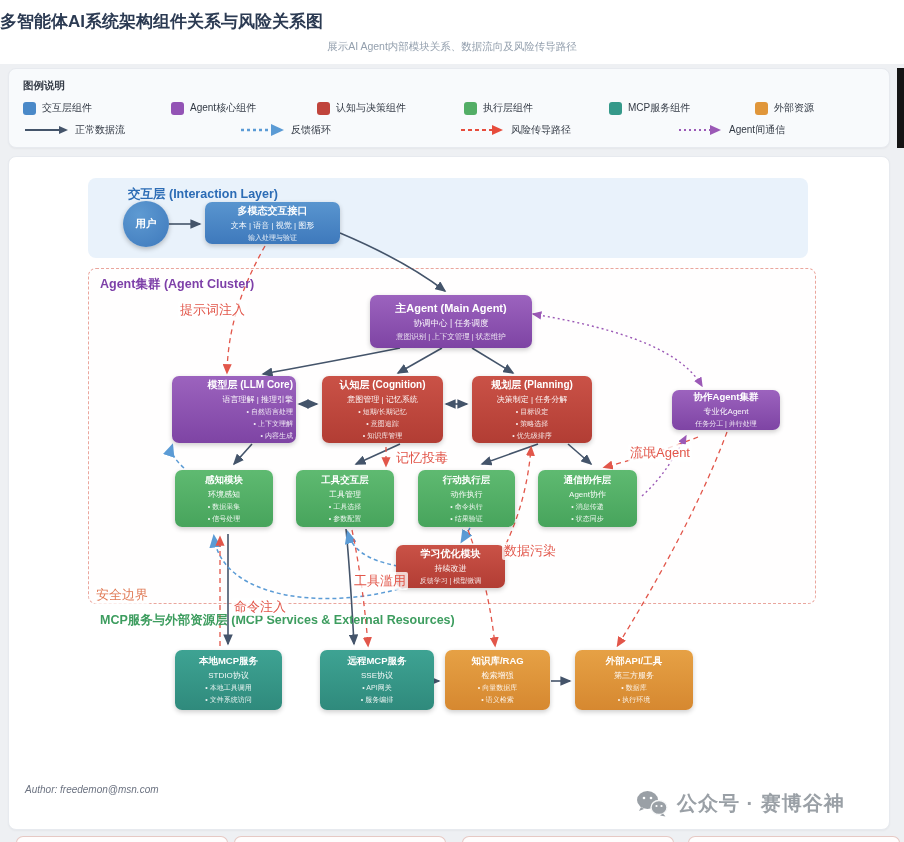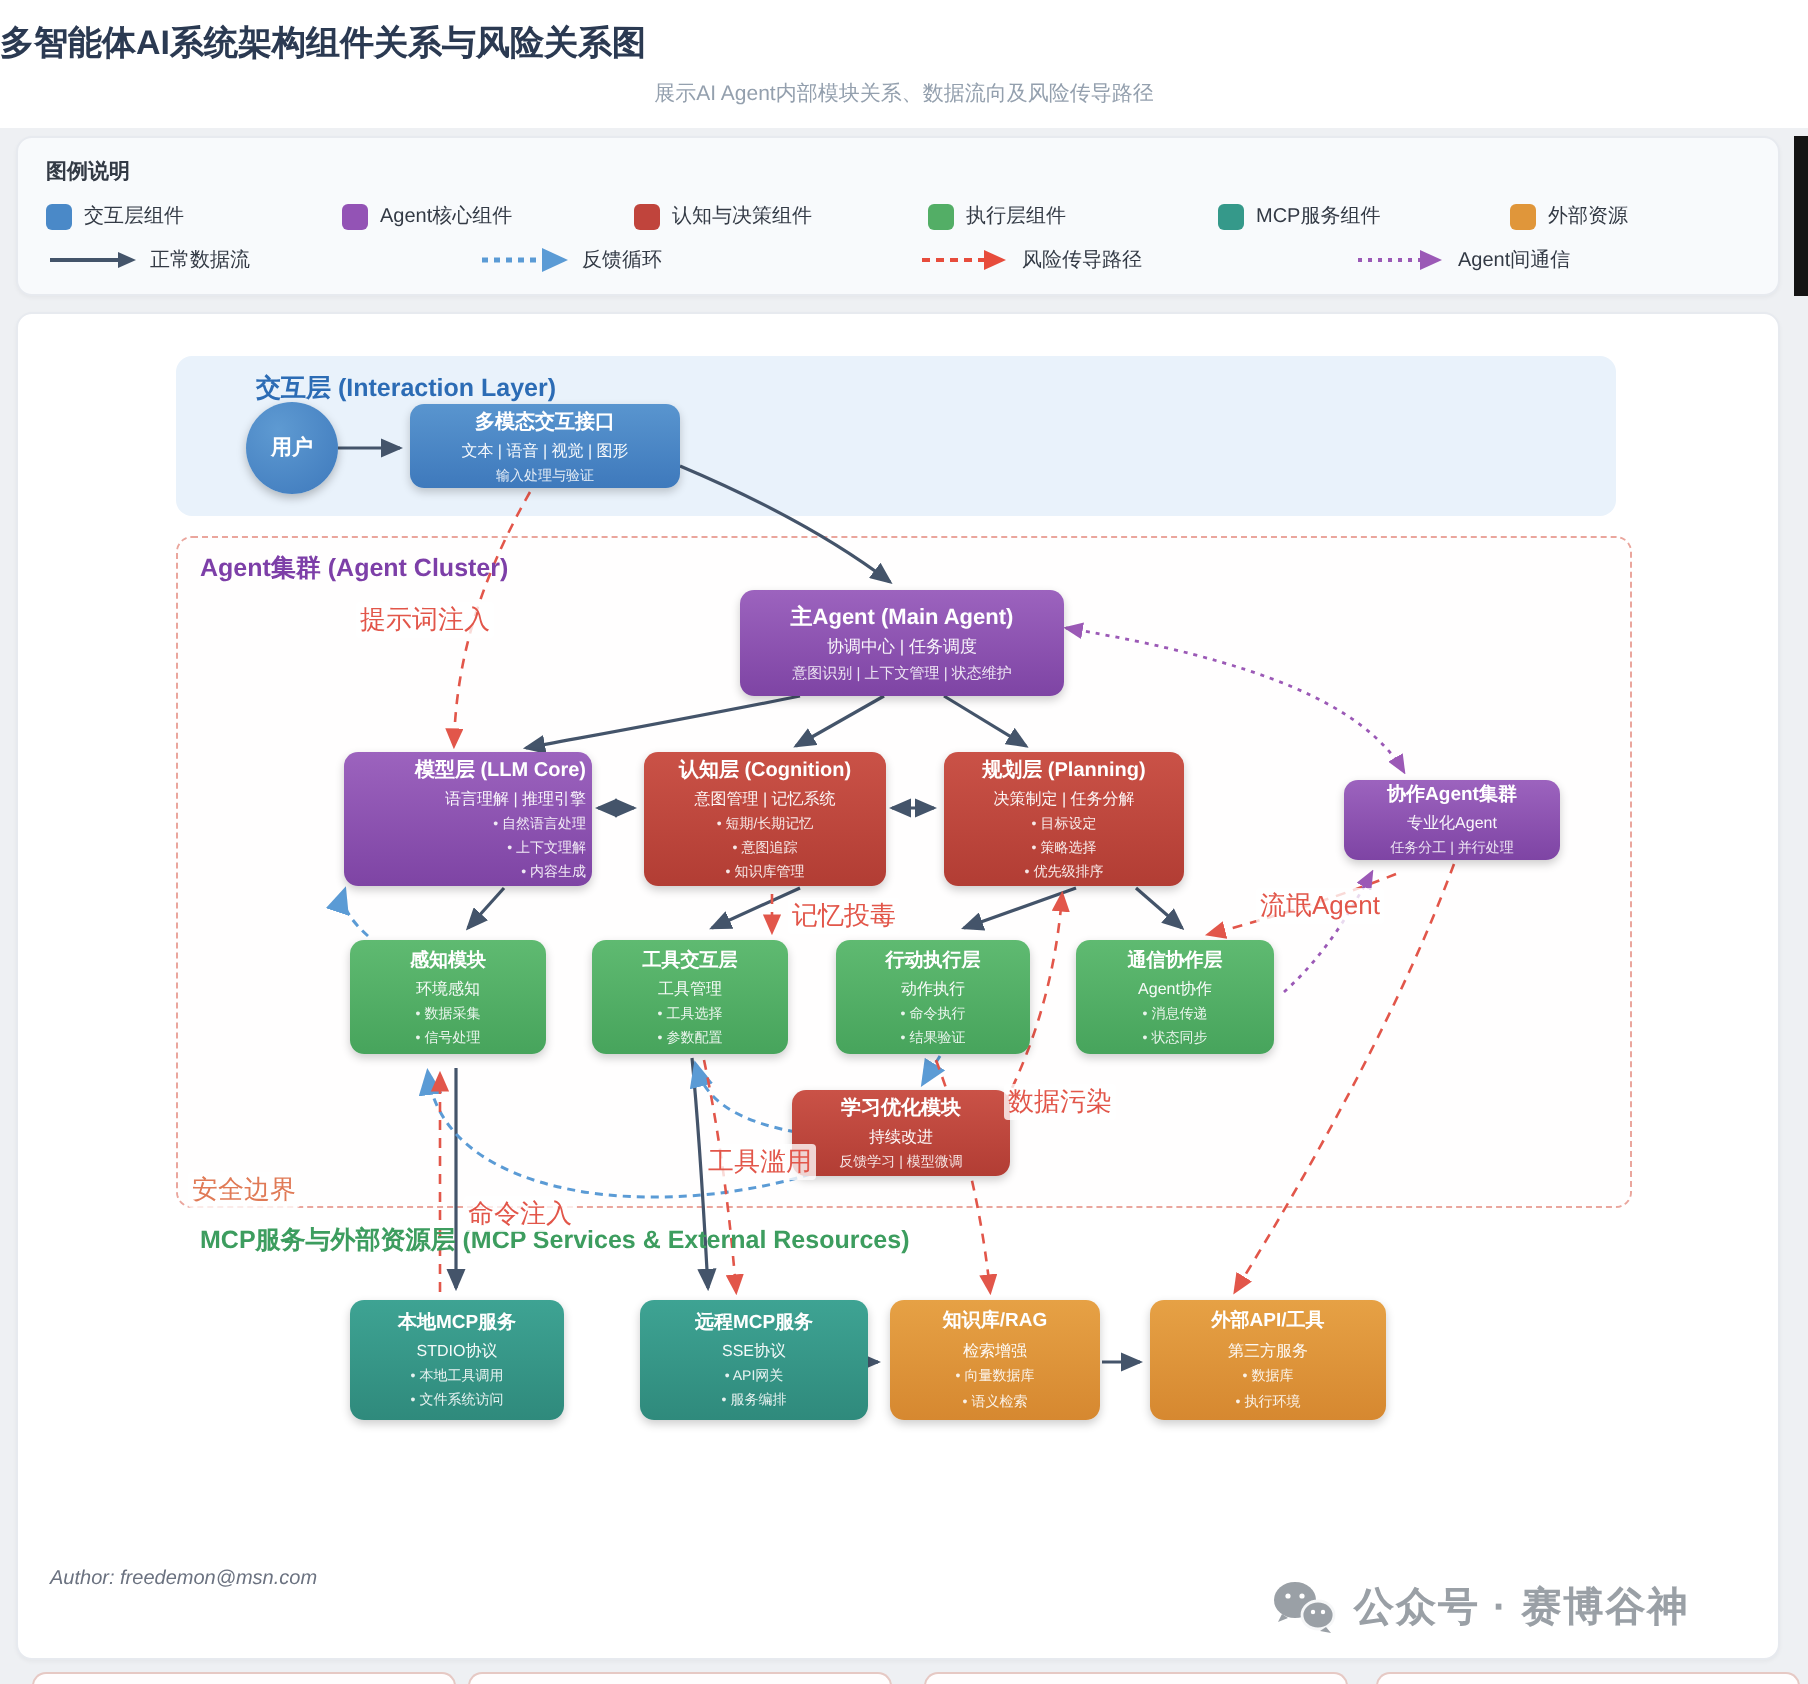--- a/index.html
+++ b/index.html
@@ -31,21 +31,21 @@
   .e-blue{stroke:#5b9bd5;stroke-width:1.5;fill:none;stroke-dasharray:4 3;}
   .e-red{stroke:#e2564a;stroke-width:1.3;fill:none;stroke-dasharray:5 4;}
   .e-purple{stroke:#9b59b6;stroke-width:1.4;fill:none;stroke-dasharray:2 3;}
 
   .node{position:absolute;z-index:2;border-radius:7px;color:#fff;text-align:center;box-shadow:0 2px 5px rgba(0,0,0,.2);display:flex;flex-direction:column;justify-content:center;gap:2px;padding:4px 3px;box-sizing:border-box;}
   .c-blue{background:linear-gradient(180deg,#5995cf,#3e79bc);}
   .c-purple{background:linear-gradient(180deg,#9c63be,#7e44a4);}
   .c-red{background:linear-gradient(180deg,#ca5247,#b23d34);}
   .c-green{background:linear-gradient(180deg,#5fba71,#47a45c);}
   .c-teal{background:linear-gradient(180deg,#3ea393,#2f8a7c);}
-  .c-orange{background:linear-gradient(180deg,#e6a145,#d68830);justify-content:space-between;}
+  .c-orange{background:linear-gradient(180deg,#e6a145,#d68830);}
   .node-title{font-weight:700;font-size:10px;}
   .node-sub{font-size:8px;opacity:.95;}
   .node-item{font-size:7px;opacity:.88;}
   .node-item::before{content:"• ";}
   .node-note{font-size:7px;opacity:.85;}
   .big .node-title{font-size:11px;} .big .node-sub{font-size:8.5px;} .big .node-note{font-size:7.5px;}
   .sm .node-title{font-size:9.5px;}
 
   .user-circle{position:absolute;z-index:2;left:123px;top:201px;width:46px;height:46px;border-radius:50%;
     background:radial-gradient(circle at 35% 30%,#5e9ad2,#3e79bc);color:#fff;font-weight:700;font-size:10.5px;

